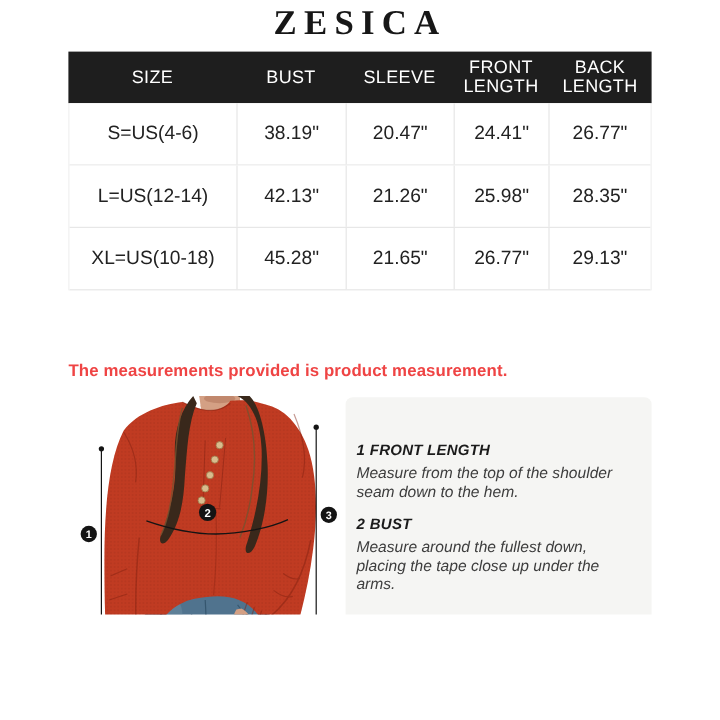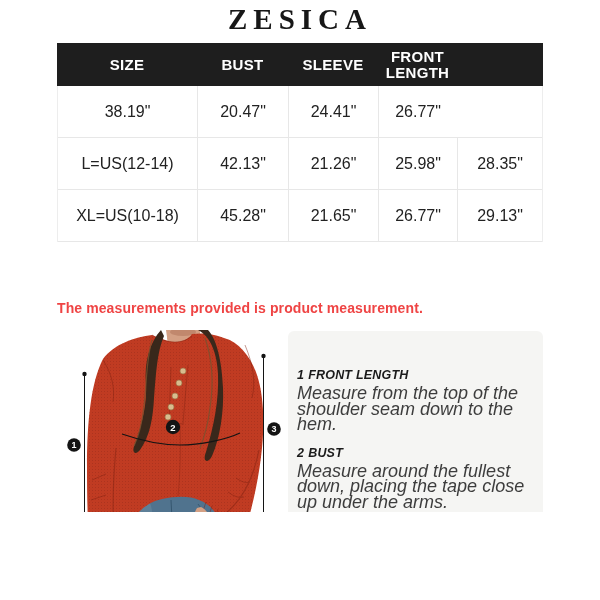--- a/index.html
+++ b/index.html
@@ -12,21 +12,21 @@
     font-family:"Liberation Serif", serif; font-weight:700;
     font-size:29px; letter-spacing:6px; color:#171717;
   }
 
   .size-table { position:absolute; left:57px; top:43px; width:486px; }
   .t-head {
     display:grid; grid-template-columns:140px 91px 90px 79px 86px;
     background:#1e1e1e; height:43px; align-items:center;
   }
   .th {
-    color:#ffffff; font-weight:700; font-size:15px; line-height:16px;
+    color:#ffffff; font-weight:400; font-size:15px; line-height:16px;
     text-align:center; letter-spacing:0.3px; padding:0 2px;
   }
   .t-body { border-left:1px solid #ededed; border-right:1px solid #ededed; }
   .tr {
     display:grid; grid-template-columns:139px 91px 90px 79px 85px;
     height:52px; border-bottom:1px solid #e7e7e7; background:#ffffff;
   }
   .td {
     display:flex; align-items:center; justify-content:center;
     font-size:16px; color:#222222;
@@ -45,39 +45,41 @@
     background:#f5f5f3; border-radius:6px;font-style:italic;
   }
   .guide { padding:37px 10px 0 9px; }
   .guide-item { margin-bottom:13px; }
   .guide-head {
     font-size:12.5px; font-weight:700; color:#1b1b1b; margin-bottom:4px;
     letter-spacing:0.2px;
   }
   .guide-head .num { margin-right:4px; }
   .guide-desc {
-    font-size:18px; color:#3d3d3d; line-height:15.5px; width:233px;
+    font-size:13px; color:#3d3d3d; line-height:15.5px; width:233px;
   }
 </style>
 </head>
 <body>
 
 <div class="page">
 
   <div class="brand">ZESICA</div>
 
   <div class="size-table">
     <div class="t-head">
       <div class="th">SIZE</div>
       <div class="th">BUST</div>
       <div class="th">SLEEVE</div>
       <div class="th">FRONT LENGTH</div>
+      <div class="th">BACK LENGTH</div>
     </div>
     <div class="t-body">
       <div class="tr">
+        <div class="td">S=US(4-6)</div>
         <div class="td">38.19"</div>
         <div class="td">20.47"</div>
         <div class="td">24.41"</div>
         <div class="td">26.77"</div>
       </div>
       <div class="tr">
         <div class="td">L=US(12-14)</div>
         <div class="td">42.13"</div>
         <div class="td">21.26"</div>
         <div class="td">25.98"</div>

